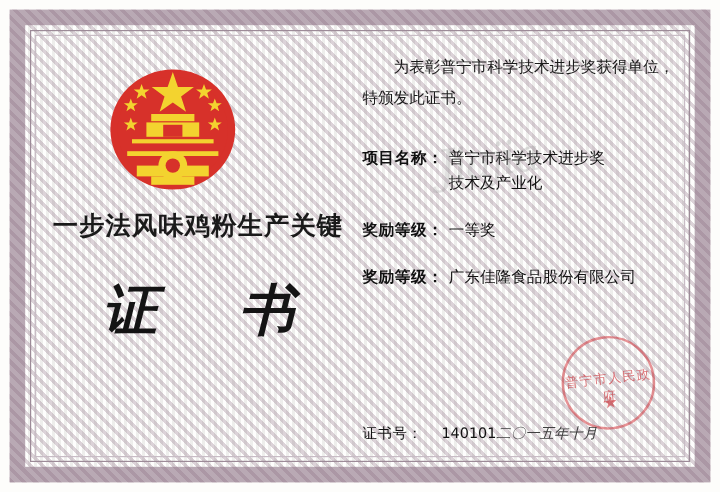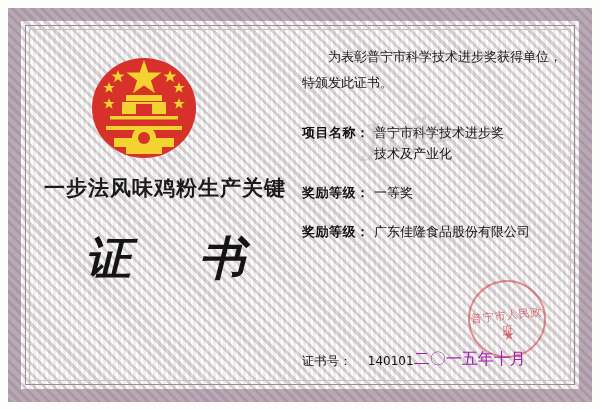--- a/index.html
+++ b/index.html
@@ -171,24 +171,25 @@
   }
   .cert-no {
     font-family: "DejaVu Sans", "Liberation Sans", sans-serif;
     font-size: 12px;
     color: #111;
     white-space: nowrap;
   }
   .cert-no .label { margin-right: 12px; letter-spacing: 0.5px; }
   .cert-date {
     font-family: "DejaVu Sans", "Liberation Sans", sans-serif;
-    font-size: 16px;
-    color: #a21caf;
+    font-size: 12px;
+    color: #404040;
     white-space: nowrap;
     padding-right: 6px;
+    font-style: italic;
   }
 
   
   .seal {
     position: absolute;
     right: 20px;
     bottom: 18px;
     width: 74px;
     height: 74px;
     border-radius: 50%;

